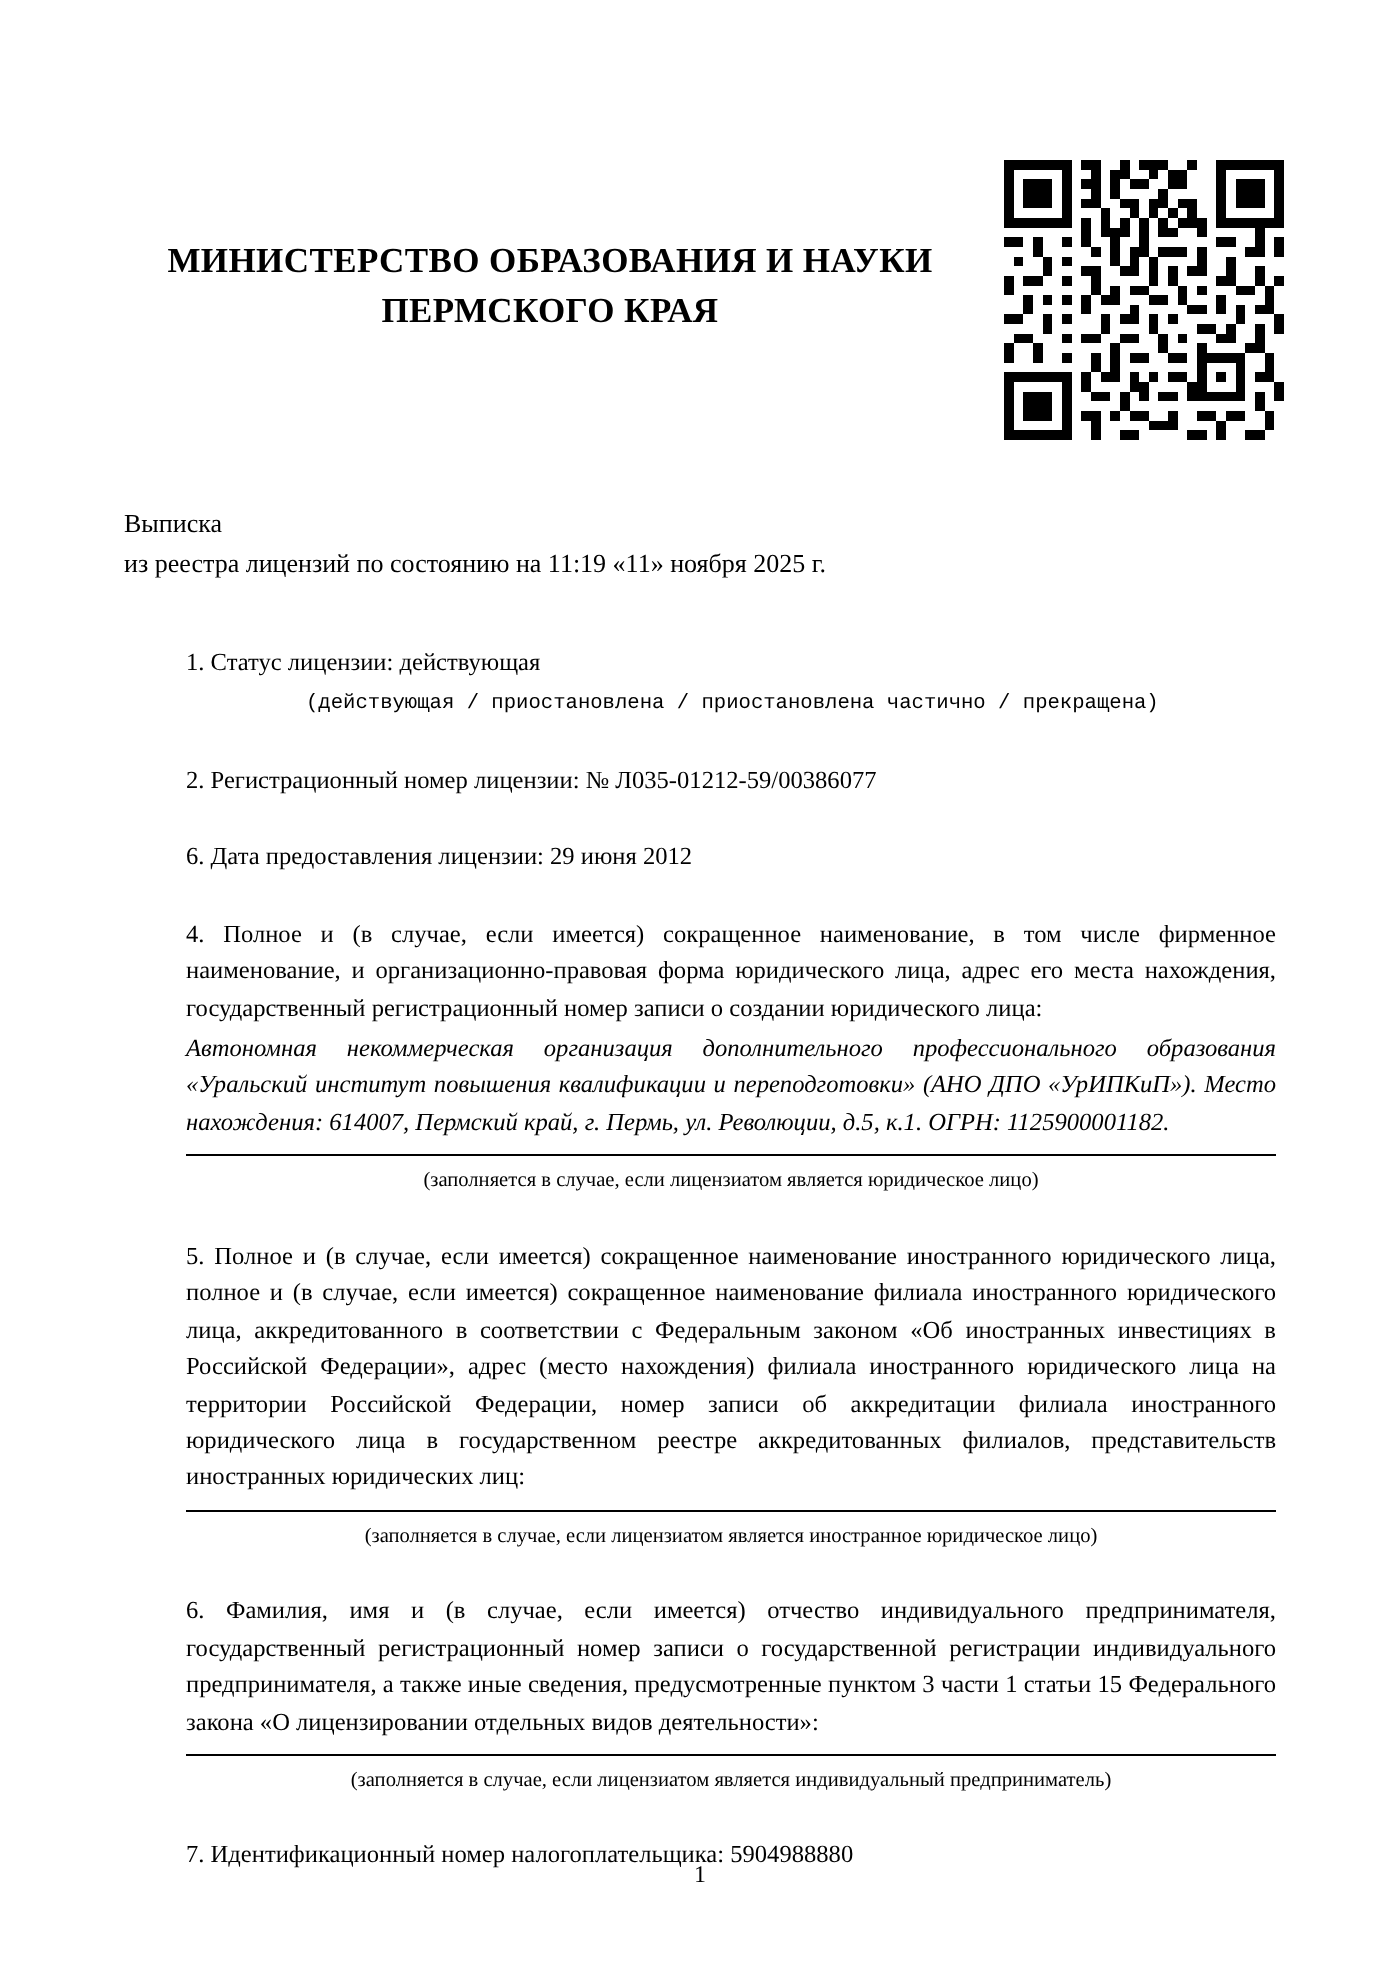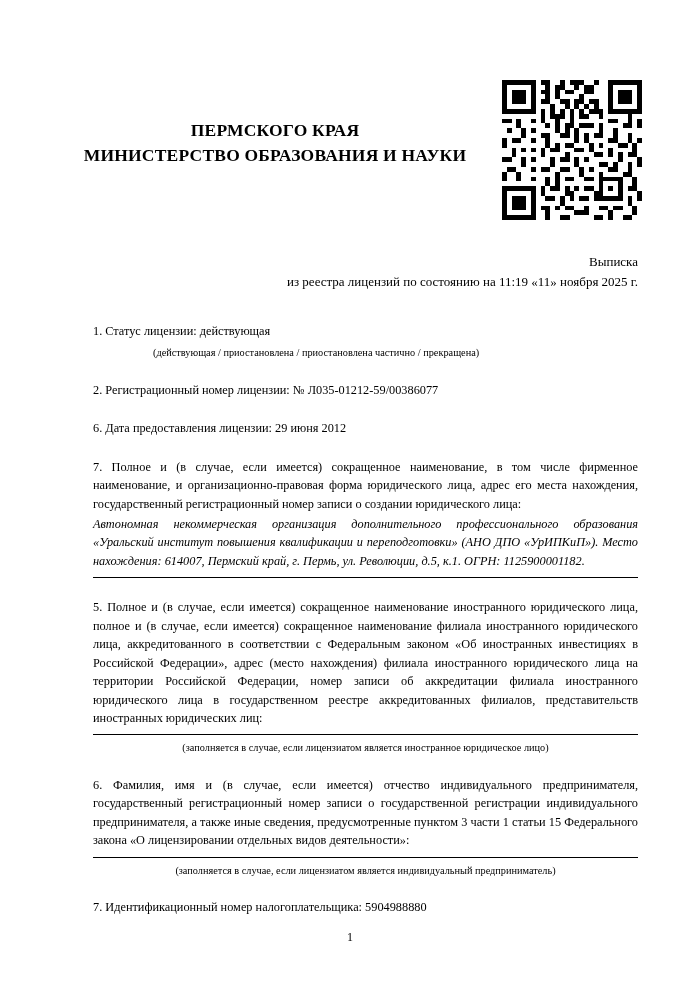--- a/index.html
+++ b/index.html
@@ -42,40 +42,40 @@
     line-height: 1.42;
     letter-spacing: 0.2px;
   }
   .header-sub {
     font-size: 10.5px;
     margin-top: 7px;
   }
 
   .doc-title {
     margin-top: 84px;
-    text-align: right;
+    text-align: left;
     font-size: 13px;
     line-height: 1.55;
   }
 
   .section {
     margin-top: 20px;
     font-size: 12.3px;
     line-height: 1.5;
     text-align: justify;
     margin-left: 31px;
   }
   .section.first { margin-top: 30px; }
 
   .note {
     text-align: center;
     font-size: 10.3px;
     margin-top: 5px;
   }
-  .note.indent { padding-left: 60px; text-align: left; }
+  .note.indent { padding-left: 60px; text-align: left; font-family: Liberation Mono, monospace; }
 
   .para {
     margin-top: 2px;
     font-style: italic;
   }
   .hr {
     border: 0;
     border-top: 1px solid #000;
     margin: 7px 0 0 0;
     height: 0;
@@ -254,22 +254,22 @@
         <rect x="12" y="28" width="2" height="1"></rect>
           <rect x="15" y="27" width="2" height="1"></rect>
         <rect x="19" y="28" width="2" height="1"></rect>
           <rect x="22" y="27" width="1" height="2"></rect>
         <rect x="25" y="28" width="2" height="1"></rect>
       </g>
     </svg>
   </div>
 
   <div class="header">
+    <div class="header-title">МИНИСТЕРСТВО ОБРАЗОВАНИЯ И НАУКИ</div>
     <div class="header-title">ПЕРМСКОГО КРАЯ</div>
-    <div class="header-title">МИНИСТЕРСТВО ОБРАЗОВАНИЯ И НАУКИ</div>
   </div>
 
   <div class="doc-title">
     <div>Выписка</div>
     <div>из реестра лицензий по состоянию на 11:19 «11» ноября 2025 г.</div>
   </div>
 
   <div class="section first">
     <div>1. Статус лицензии: действующая</div>
     <div class="note indent">(действующая / приостановлена / приостановлена частично / прекращена)</div>
@@ -277,23 +277,24 @@
 
   <div class="section">
     <div>2. Регистрационный номер лицензии: № Л035-01212-59/00386077</div>
   </div>
 
   <div class="section">
     <div>6. Дата предоставления лицензии: 29 июня 2012</div>
   </div>
 
   <div class="section">
-    <div>7. Полное и (в случае, если имеется) сокращенное наименование, в том числе фирменное наименование, и организационно-правовая форма юридического лица, адрес его места нахождения, государственный регистрационный номер записи о создании юридического лица:</div>
+    <div>4. Полное и (в случае, если имеется) сокращенное наименование, в том числе фирменное наименование, и организационно-правовая форма юридического лица, адрес его места нахождения, государственный регистрационный номер записи о создании юридического лица:</div>
     <div class="para">Автономная некоммерческая организация дополнительного профессионального образования «Уральский институт повышения квалификации и переподготовки» (АНО ДПО «УрИПКиП»). Место нахождения: 614007, Пермский край, г. Пермь, ул. Революции, д.5, к.1. ОГРН: 1125900001182.</div>
     <hr class="hr">
+    <div class="note">(заполняется в случае, если лицензиатом является юридическое лицо)</div>
   </div>
 
   <div class="section">
     <div>5. Полное и (в случае, если имеется) сокращенное наименование иностранного юридического лица, полное и (в случае, если имеется) сокращенное наименование филиала иностранного юридического лица, аккредитованного в соответствии с Федеральным законом «Об иностранных инвестициях в Российской Федерации», адрес (место нахождения) филиала иностранного юридического лица на территории Российской Федерации, номер записи об аккредитации филиала иностранного юридического лица в государственном реестре аккредитованных филиалов, представительств иностранных юридических лиц:</div>
     <hr class="hr">
     <div class="note">(заполняется в случае, если лицензиатом является иностранное юридическое лицо)</div>
   </div>
 
   <div class="section">
     <div>6. Фамилия, имя и (в случае, если имеется) отчество индивидуального предпринимателя, государственный регистрационный номер записи о государственной регистрации индивидуального предпринимателя, а также иные сведения, предусмотренные пунктом 3 части 1 статьи 15 Федерального закона «О лицензировании отдельных видов деятельности»:</div>

